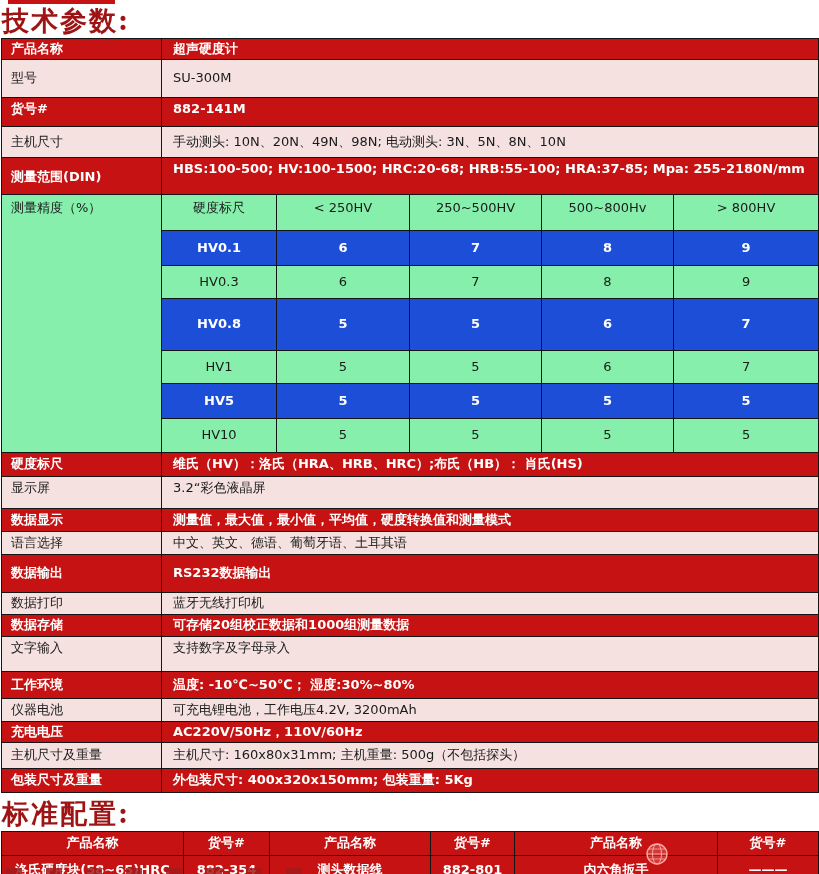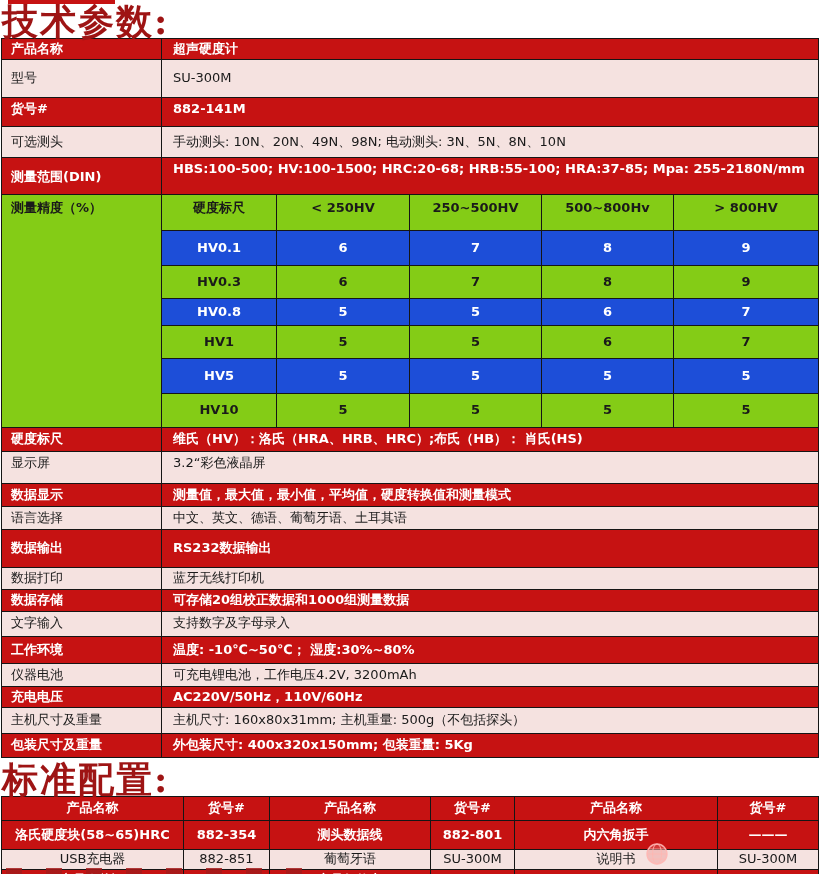--- a/index.html
+++ b/index.html
@@ -3,31 +3,31 @@
 <meta charset="utf-8">
 <style>
   html,body{margin:0;padding:0;background:#ffffff;}
   body{width:819px;height:874px;position:relative;overflow:hidden;
        font-family:"DejaVu Sans","Liberation Sans",sans-serif;color:#111;}
   .page{position:absolute;left:0;top:0;width:819px;height:874px;}
 
   
   .top-strip{position:absolute;left:8px;top:0;width:107px;height:4px;background:#C61212;}
 
-  .sec-title{margin:6px 0 2px 2px;font-size:36px;line-height:30px;font-weight:900;
+  .sec-title{margin:6px 0 2px 2px;font-size:27px;line-height:30px;font-weight:900;
              color:#9E1414;letter-spacing:2px;font-family:"DejaVu Serif","Liberation Serif",serif;}
 
   table{border-collapse:collapse;table-layout:fixed;width:817px;margin-left:1px;border-radius:21px;}
   td{border:1px solid #151515;font-size:13px;line-height:1.25;overflow:hidden;
      padding:1px 4px 1px 8px;vertical-align:middle;}
 
   tr.red td{background:#C61212;color:#ffffff;font-weight:bold;}
   tr.pink td{background:#F5E2E0;color:#1a1a1a;font-weight:normal;}
   td.redcell{background:#1d4ed8;color:#ffffff;font-weight:bold;}
-  td.pinkcell{background:#84cc16;color:#1a1a1a;font-weight:bold;}
+  td.pinkcell{background:#86efac;color:#1a1a1a;font-weight:normal;}
 
   .tech td.lab{padding-left:9px;}
   .tech td.val{padding-left:11px;}
   tr.vtop td{vertical-align:top;padding-top:3px;}
 
   .tech td.ctr, .prec-hdr td, .cfg td{text-align:center;padding-left:4px;}
   td.prec-label{vertical-align:top;padding-top:5px;}
 
   .cfg td{font-size:13px;}
   .cfg tr.hdr td{background:#C61212;color:#fff;font-weight:bold;}
@@ -73,21 +73,21 @@
     </tr>
     <tr class="pink" style="height:38px">
       <td class="lab">型号</td>
       <td class="val" colspan="5">SU-300M</td>
     </tr>
     <tr class="red vtop" style="height:29px">
       <td class="lab">货号#</td>
       <td class="val" colspan="5">882-141M</td>
     </tr>
     <tr class="pink" style="height:31px">
-      <td class="lab">可选测头</td>
+      <td class="lab">主机尺寸</td>
       <td class="val" colspan="5">手动测头: 10N、20N、49N、98N; 电动测头: 3N、5N、8N、10N</td>
     </tr>
     <tr class="red vtop" style="height:37px">
       <td class="lab" style="vertical-align:middle">测量范围(DIN)</td>
       <td class="val" colspan="5">HBS:100-500; HV:100-1500; HRC:20-68; HRB:55-100; HRA:37-85; Mpa: 255-2180N/mm</td>
     </tr>
 
     <tr class="prec-hdr" style="height:36px">
       <td class="pinkcell prec-label" rowspan="7" style="text-align:left;padding-left:9px;">测量精度（%）</td>
       <td class="pinkcell ctr" style="vertical-align:top;padding-top:5px;">硬度标尺</td>
@@ -103,21 +103,21 @@
       <td class="redcell ctr">8</td>
       <td class="redcell ctr">9</td>
     </tr>
     <tr style="height:33px">
       <td class="pinkcell ctr">HV0.3</td>
       <td class="pinkcell ctr">6</td>
       <td class="pinkcell ctr">7</td>
       <td class="pinkcell ctr">8</td>
       <td class="pinkcell ctr">9</td>
     </tr>
-    <tr style="height:27px">
+    <tr style="height:52px">
       <td class="redcell ctr">HV0.8</td>
       <td class="redcell ctr">5</td>
       <td class="redcell ctr">5</td>
       <td class="redcell ctr">6</td>
       <td class="redcell ctr">7</td>
     </tr>
     <tr style="height:33px">
       <td class="pinkcell ctr">HV1</td>
       <td class="pinkcell ctr">5</td>
       <td class="pinkcell ctr">5</td>
@@ -160,21 +160,21 @@
       <td class="val" colspan="5">RS232数据输出</td>
     </tr>
     <tr class="pink" style="height:22px">
       <td class="lab">数据打印</td>
       <td class="val" colspan="5">蓝牙无线打印机</td>
     </tr>
     <tr class="red" style="height:22px">
       <td class="lab">数据存储</td>
       <td class="val" colspan="5">可存储20组校正数据和1000组测量数据</td>
     </tr>
-    <tr class="pink vtop" style="height:25px">
+    <tr class="pink vtop" style="height:35px">
       <td class="lab">文字输入</td>
       <td class="val" colspan="5">支持数字及字母录入</td>
     </tr>
     <tr class="red" style="height:27px">
       <td class="lab">工作环境</td>
       <td class="val" colspan="5">温度: -10℃~50℃；  湿度:30%~80%</td>
     </tr>
     <tr class="pink" style="height:23px">
       <td class="lab">仪器电池</td>
       <td class="val" colspan="5">可充电锂电池，工作电压4.2V, 3200mAh</td>

